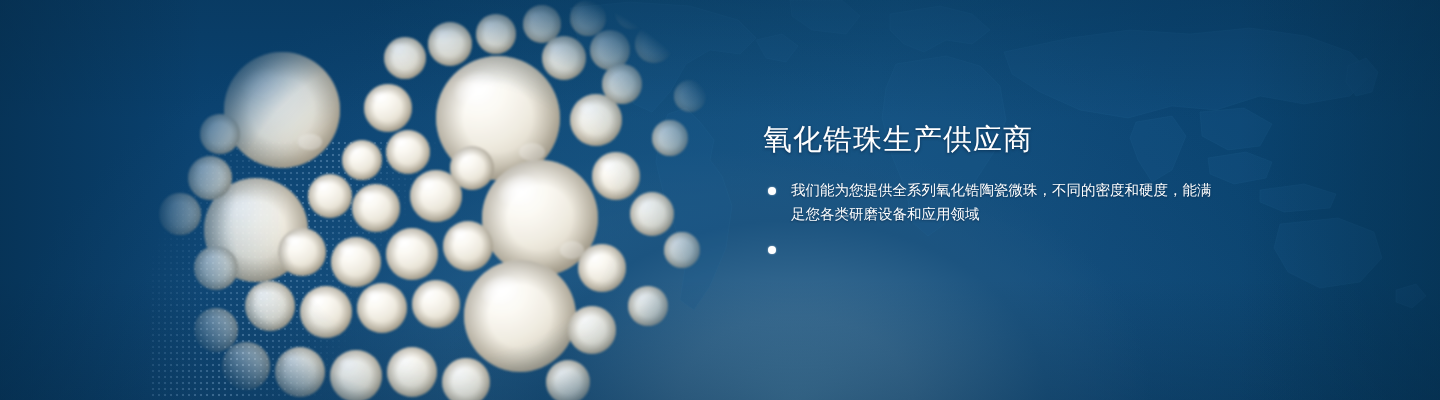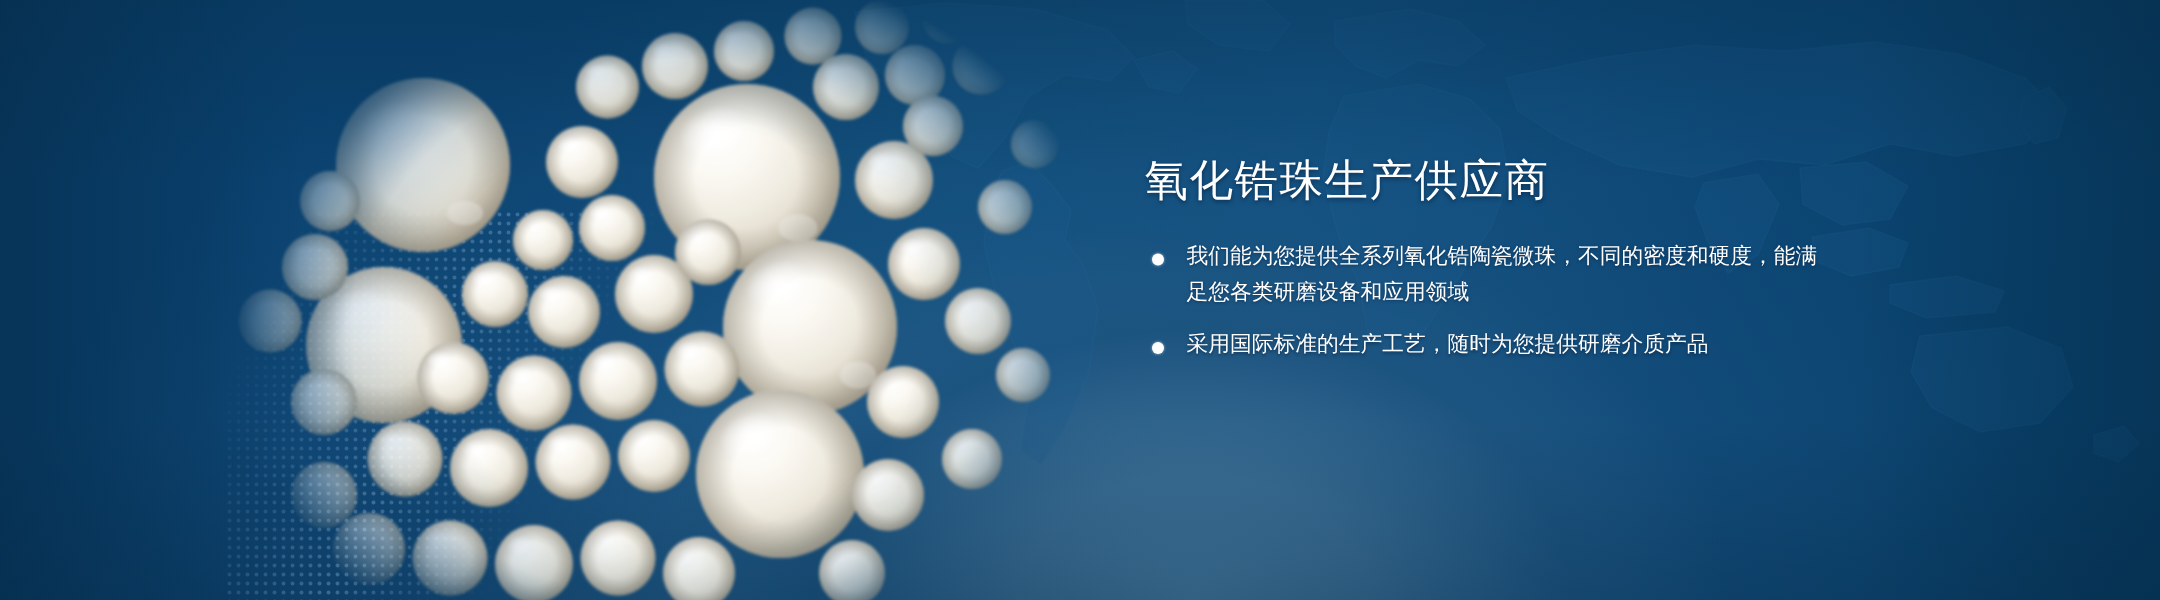--- a/index.html
+++ b/index.html
@@ -45,34 +45,33 @@
     position:absolute;left:150px;top:140px;width:300px;height:260px;
     background-image:radial-gradient(circle, rgba(140,180,215,0.55) 1px, rgba(0,0,0,0) 1.6px);
     background-size:6px 6px;
     -webkit-mask-image:linear-gradient(115deg, rgba(0,0,0,0) 12%, rgba(0,0,0,0.9) 45%, rgba(0,0,0,0) 70%);
             mask-image:linear-gradient(115deg, rgba(0,0,0,0) 12%, rgba(0,0,0,0.9) 45%, rgba(0,0,0,0) 70%);
     opacity:.75;pointer-events:none;
   }
   .photo svg{width:100%;height:100%;display:block;}
 
   
-  .copy{position:absolute;left:763px;top:101px;width:620px;}
+  .copy{position:absolute;left:763px;top:119px;width:620px;}
   .headline{
     color:#ffffff;font-size:29px;line-height:40px;letter-spacing:1px;
     font-weight:400;margin:0 0 20px 0;
     text-shadow:0 1px 3px rgba(0,20,45,.55);
     white-space:nowrap;
   }
   ul.points{list-style:none;margin:0;padding:0;}
   ul.points li{
     position:relative;padding-left:28px;margin:12px 0 5px 0;
     color:#ffffff;font-size:14.5px;line-height:23.5px;
     text-shadow:0 1px 2px rgba(0,20,45,.5);
     max-width:430px;
-    font-family:Liberation Mono, monospace;
   }
   ul.points li .dot{
     position:absolute;left:5px;top:8px;width:8px;height:8px;
     border-radius:50%;background:#ffffff;
     box-shadow:0 0 2px rgba(255,255,255,.6);
   }
 </style>
 </head>
 <body>
 
@@ -303,18 +302,17 @@
 
   <div class="copy">
     <h1 class="headline">氧化锆珠生产供应商</h1>
     <ul class="points">
       <li>
         <span class="dot"></span>
         <span>我们能为您提供全系列氧化锆陶瓷微珠，不同的密度和硬度，能满足您各类研磨设备和应用领域</span>
       </li>
       <li>
         <span class="dot"></span>
-        <span>采用国际标准的生产工艺，随时为您提供研磨介质产品</span>
       </li>
     </ul>
   </div>
 
 </div>
 
 </body></html>

